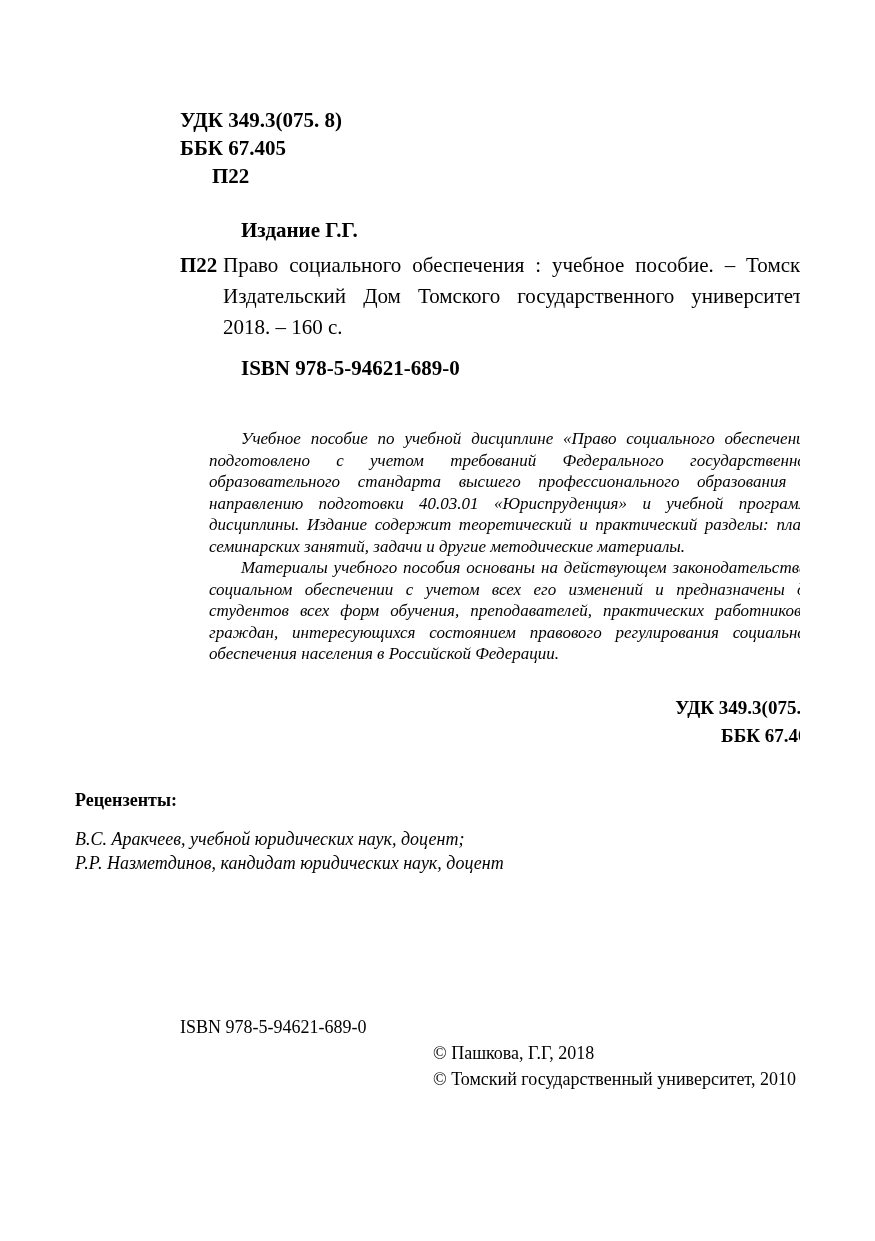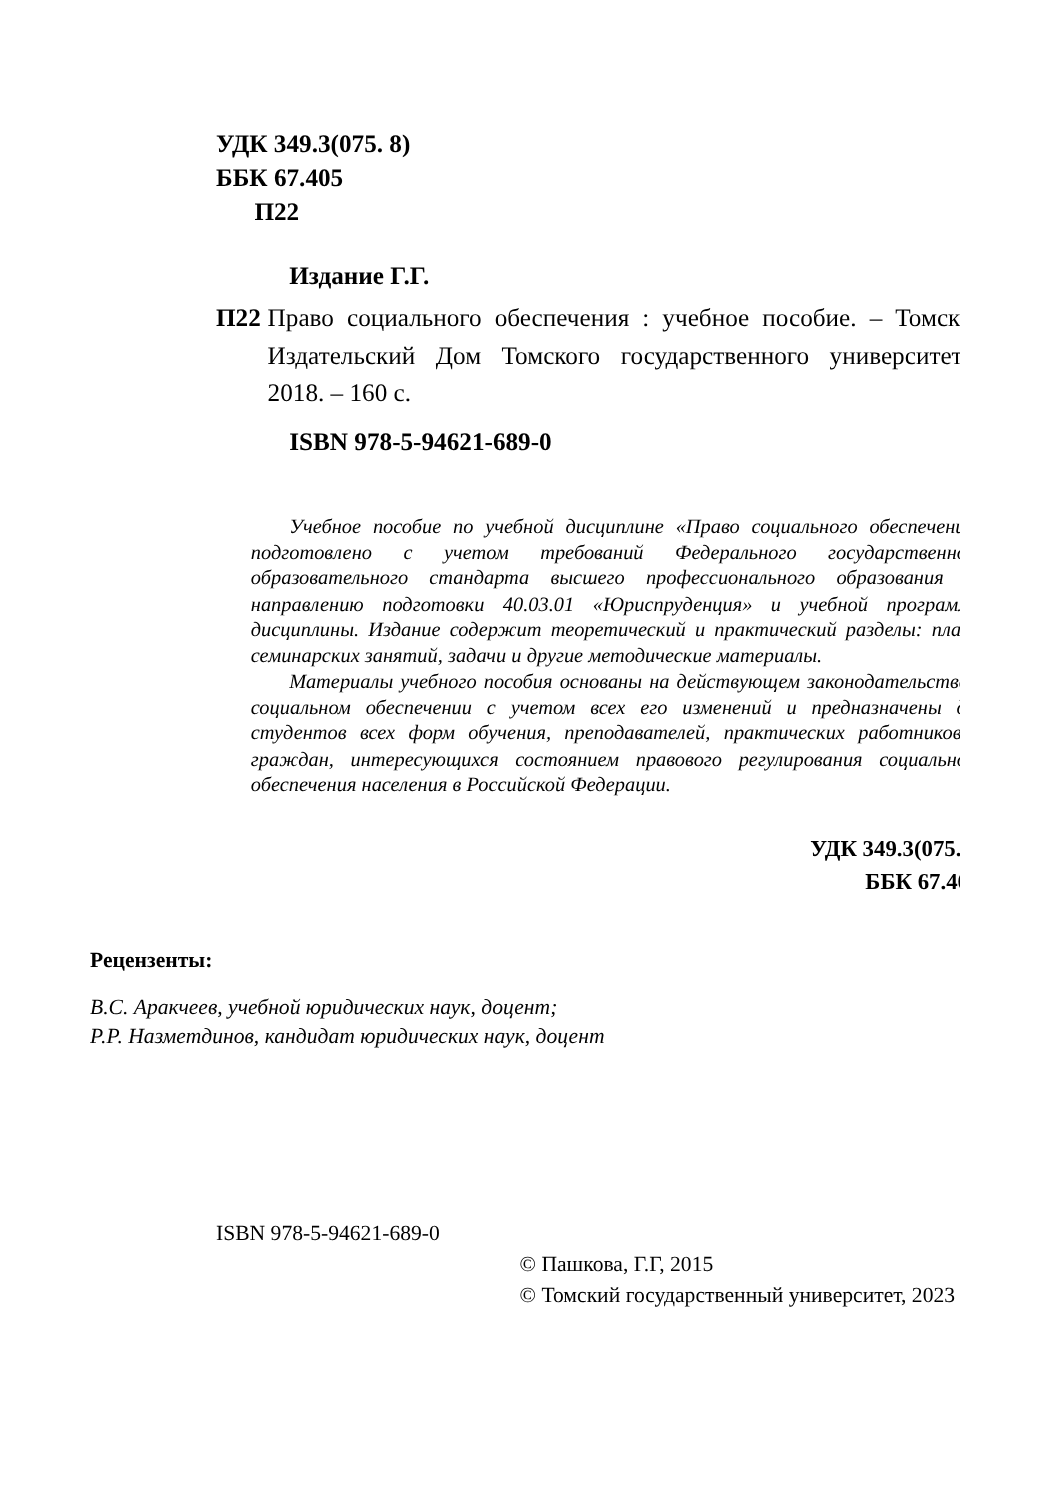--- a/index.html
+++ b/index.html
@@ -139,17 +139,17 @@
 
   <div class="reviewers">
     <div class="heading">Рецензенты:</div>
     <div class="name">В.С. Аракчеев, учебной юридических наук, доцент;</div>
     <div class="name">Р.Р. Назметдинов, кандидат юридических наук, доцент</div>
   </div>
 
   <div class="footer-isbn">ISBN 978-5-94621-689-0</div>
 
   <div class="footer-copy">
-    <div>© Пашкова, Г.Г, 2015</div>
-    <div>© Томский государственный университет, 2023</div>
+    <div>© Пашкова, Г.Г, 2018</div>
+    <div>© Томский государственный университет, 2010</div>
   </div>
 
 </div>
 
 </body></html>

